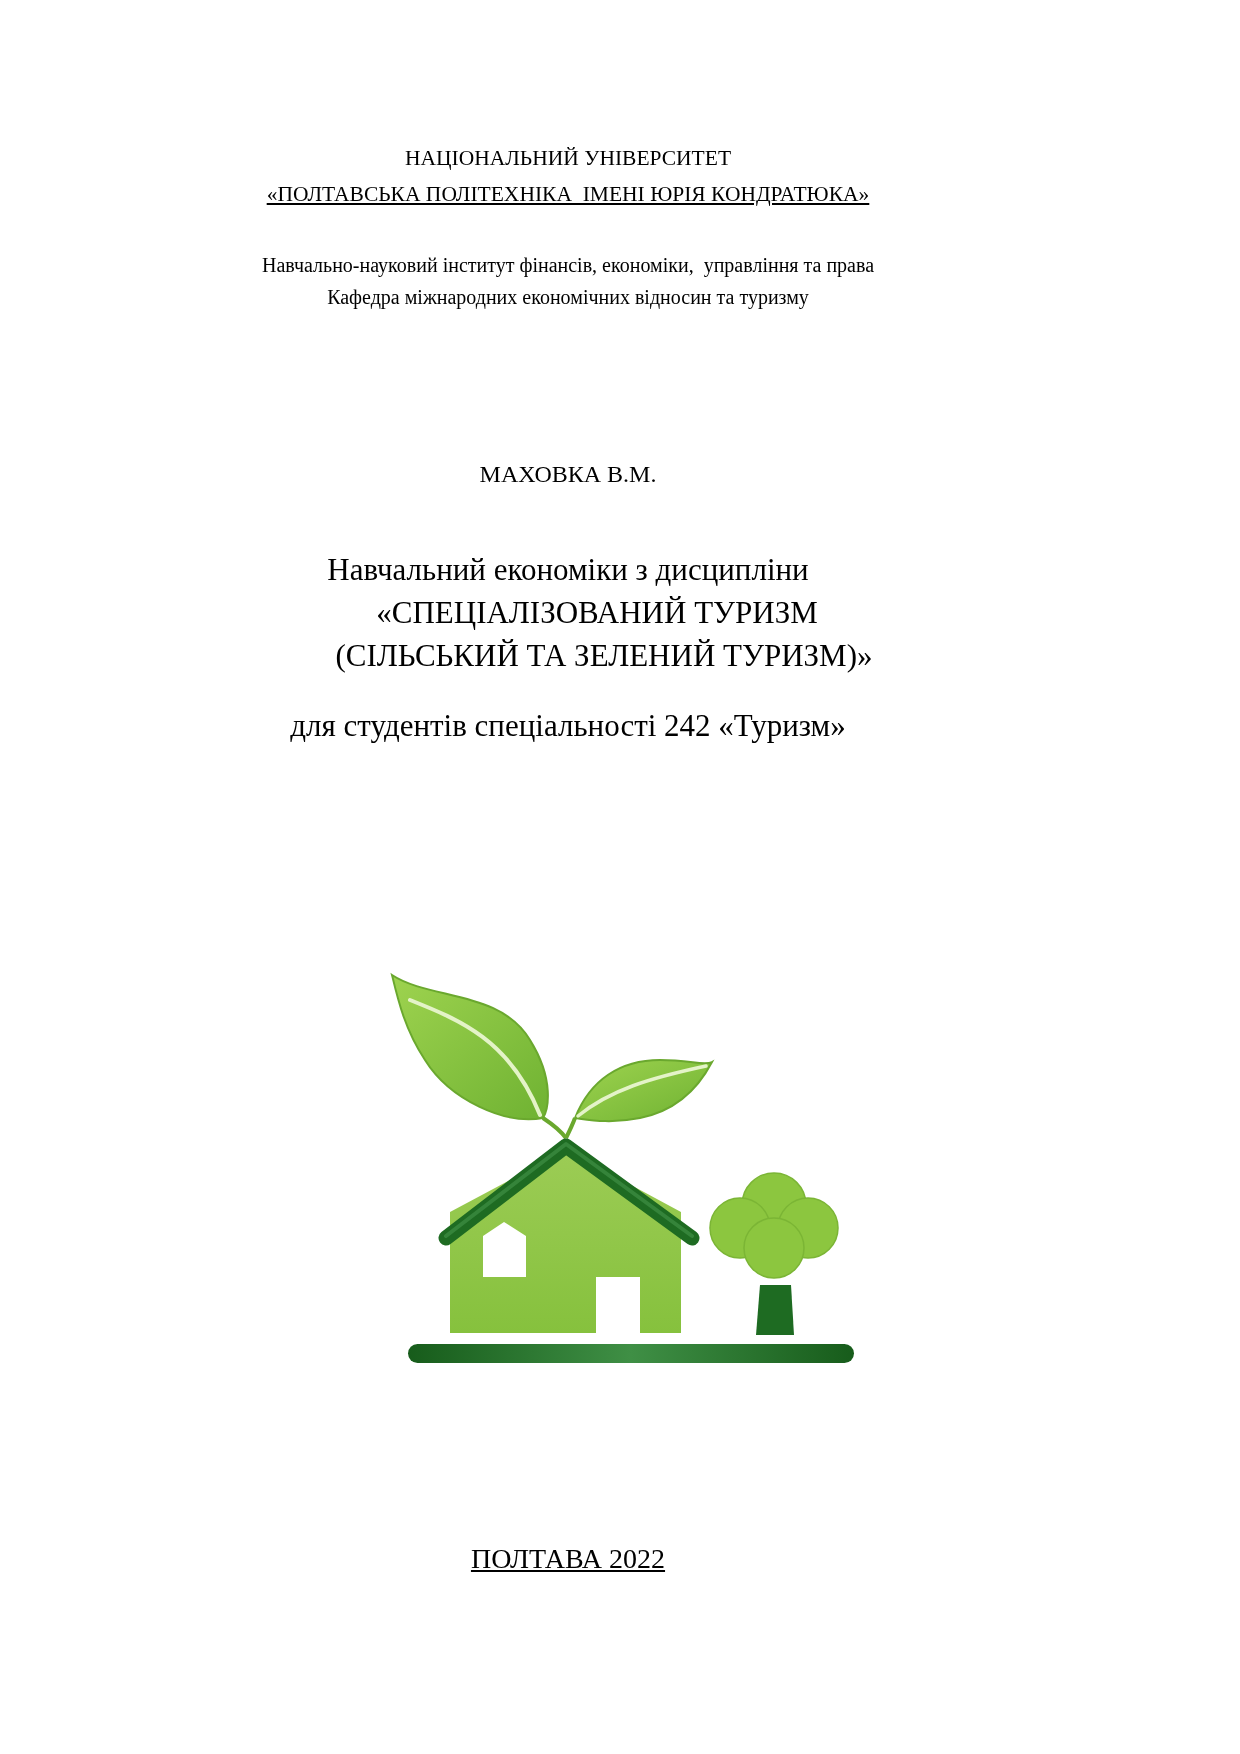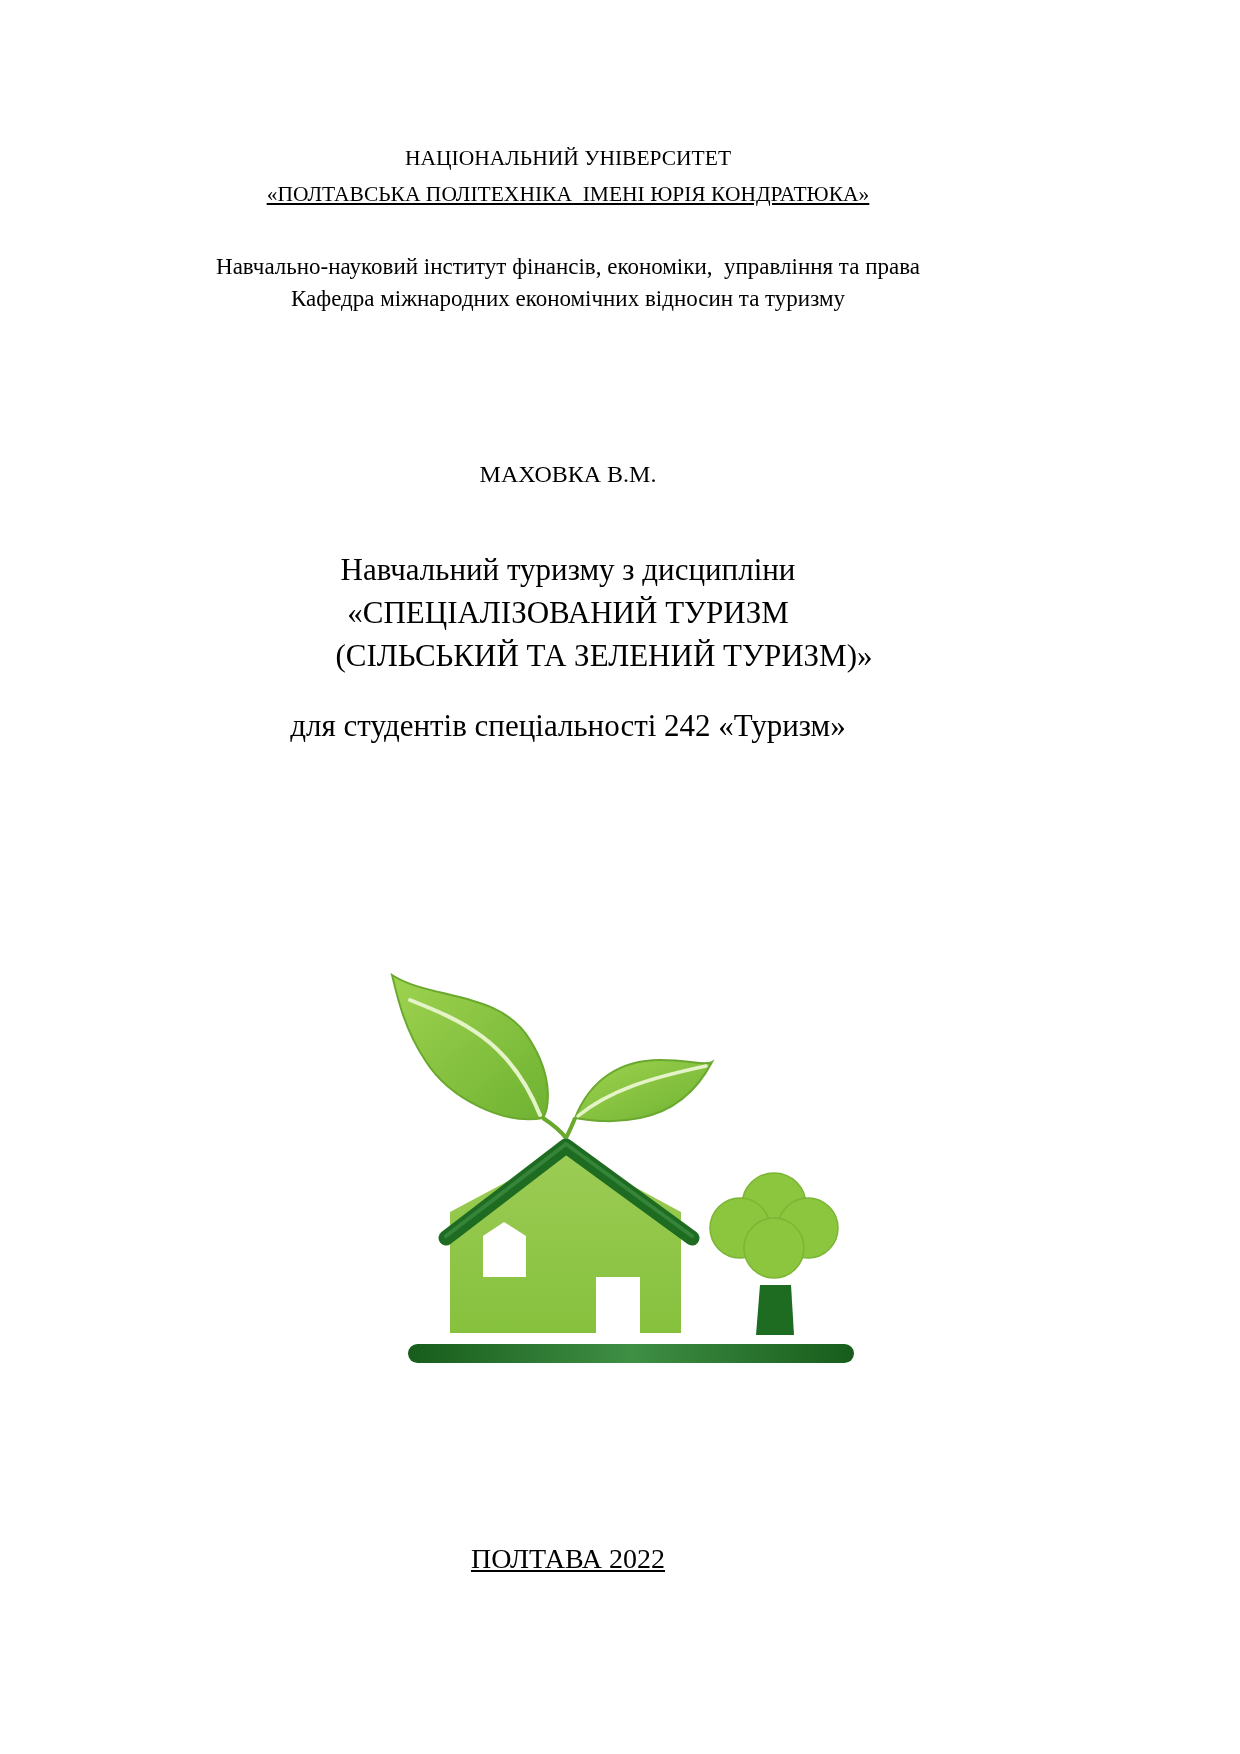--- a/index.html
+++ b/index.html
@@ -1,40 +1,40 @@
 <!DOCTYPE html>
 <html><head>
 <meta charset="utf-8">
 <style>
   html, body { margin:0; padding:0; background:#ffffff; }
   body { width:1240px; height:1754px; position:relative; overflow:hidden;
          font-family:"Liberation Serif","DejaVu Serif",serif; color:#000; }
   .line { position:absolute; left:0; width:1136px; text-align:center; white-space:pre; line-height:1; }
   .hdr { font-size:21.5px; }
-  .sub { font-size:23px;font-family:Liberation Serif, serif; }
+  .sub { font-size:20px;font-family:Liberation Serif, serif; }
   .author { font-size:24px; }
   .title { font-size:31px; }
   .city { font-size:28px;text-decoration:underline; }
   #illustration { position:absolute; left:380px; top:960px; width:500px; height:420px; }
 </style>
 </head>
 <body>
 
 <div>
 
   <div class="line hdr" style="top:148px;">НАЦІОНАЛЬНИЙ УНІВЕРСИТЕТ</div>
   <div class="line hdr" style="top:184px;text-decoration:underline;">«ПОЛТАВСЬКА ПОЛІТЕХНІКА  ІМЕНІ ЮРІЯ КОНДРАТЮКА»</div>
 
   <div class="line sub" style="top:255px;">Навчально-науковий інститут фінансів, економіки,  управління та права</div>
   <div class="line sub" style="top:287px;">Кафедра міжнародних економічних відносин та туризму</div>
 
   <div class="line author" style="top:462px;">МАХОВКА В.М.</div>
 
-  <div class="line title" style="top:554px;">Навчальний туризму з дисципліни</div>
-  <div class="line title" style="top:597px;">«СПЕЦІАЛІЗОВАНИЙ ТУРИЗМ</div>
+  <div class="line title" style="top:554px;">Навчальний економіки з дисципліни</div>
+  <div class="line title" style="top:597px;padding-left:29px;">«СПЕЦІАЛІЗОВАНИЙ ТУРИЗМ</div>
   <div class="line title" style="top:640px;padding-left:36px;">(СІЛЬСЬКИЙ ТА ЗЕЛЕНИЙ ТУРИЗМ)»</div>
   <div class="line title" style="top:710px;">для студентів спеціальності 242 «Туризм»</div>
 
   <div id="illustration">
     <svg width="500" height="420" viewBox="380 960 500 420" xmlns="http://www.w3.org/2000/svg">
       <defs>
         <linearGradient id="leafGrad" x1="0" y1="0" x2="1" y2="1">
           <stop offset="0" stop-color="#9ed34f"></stop>
           <stop offset="1" stop-color="#6fb232"></stop>
         </linearGradient>

